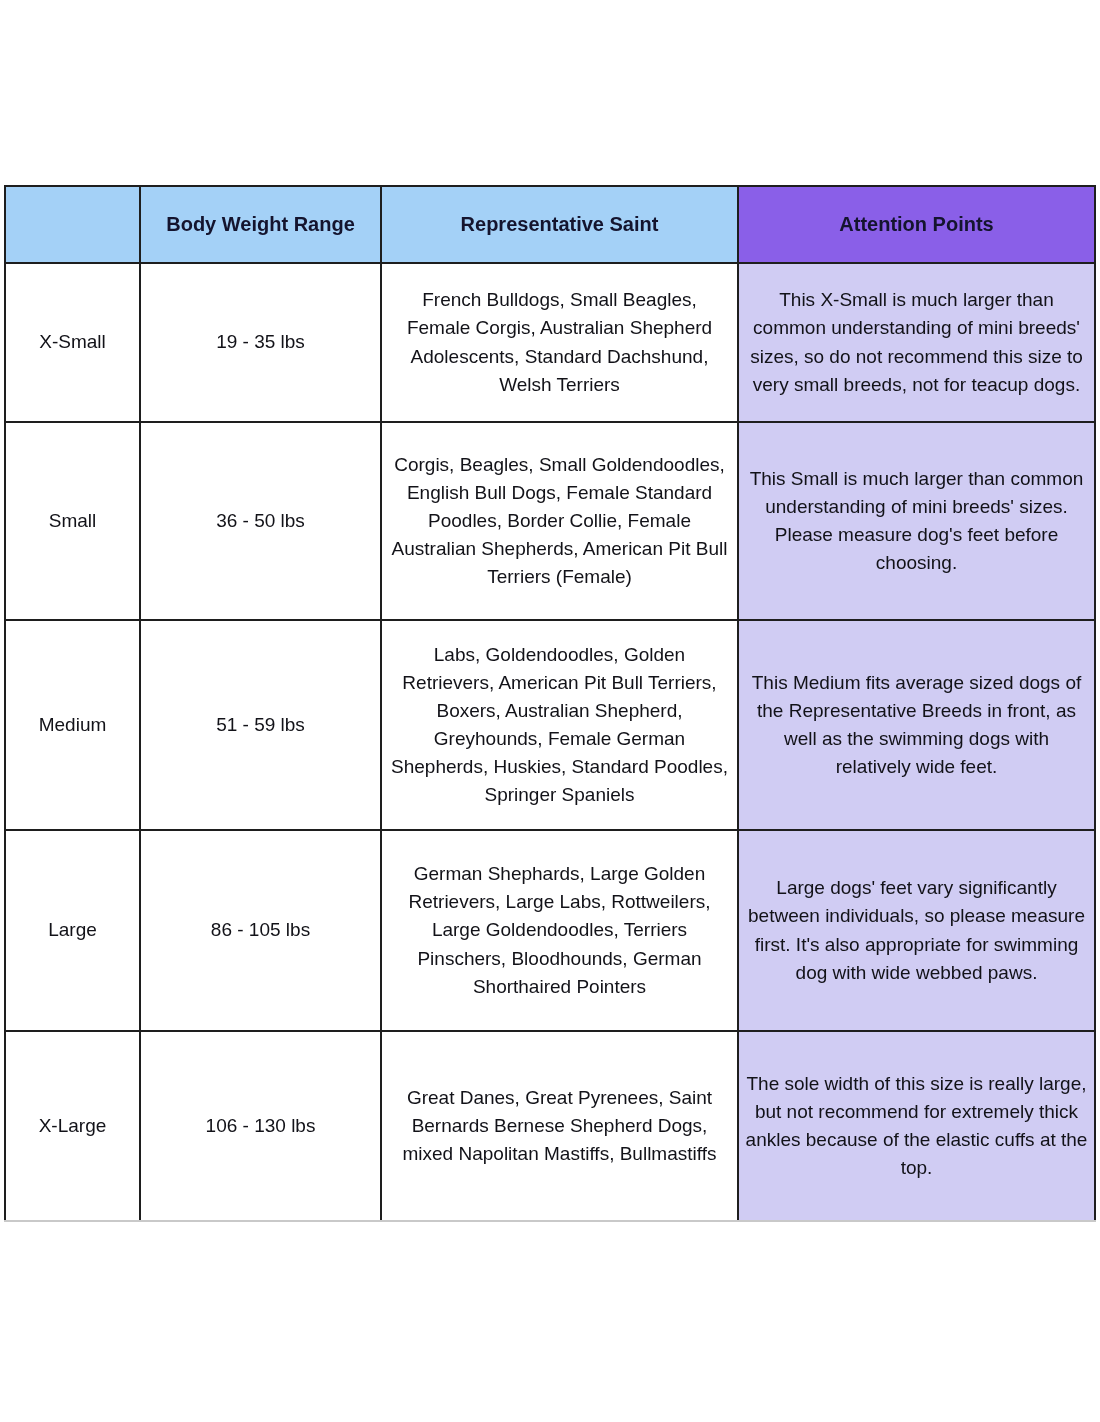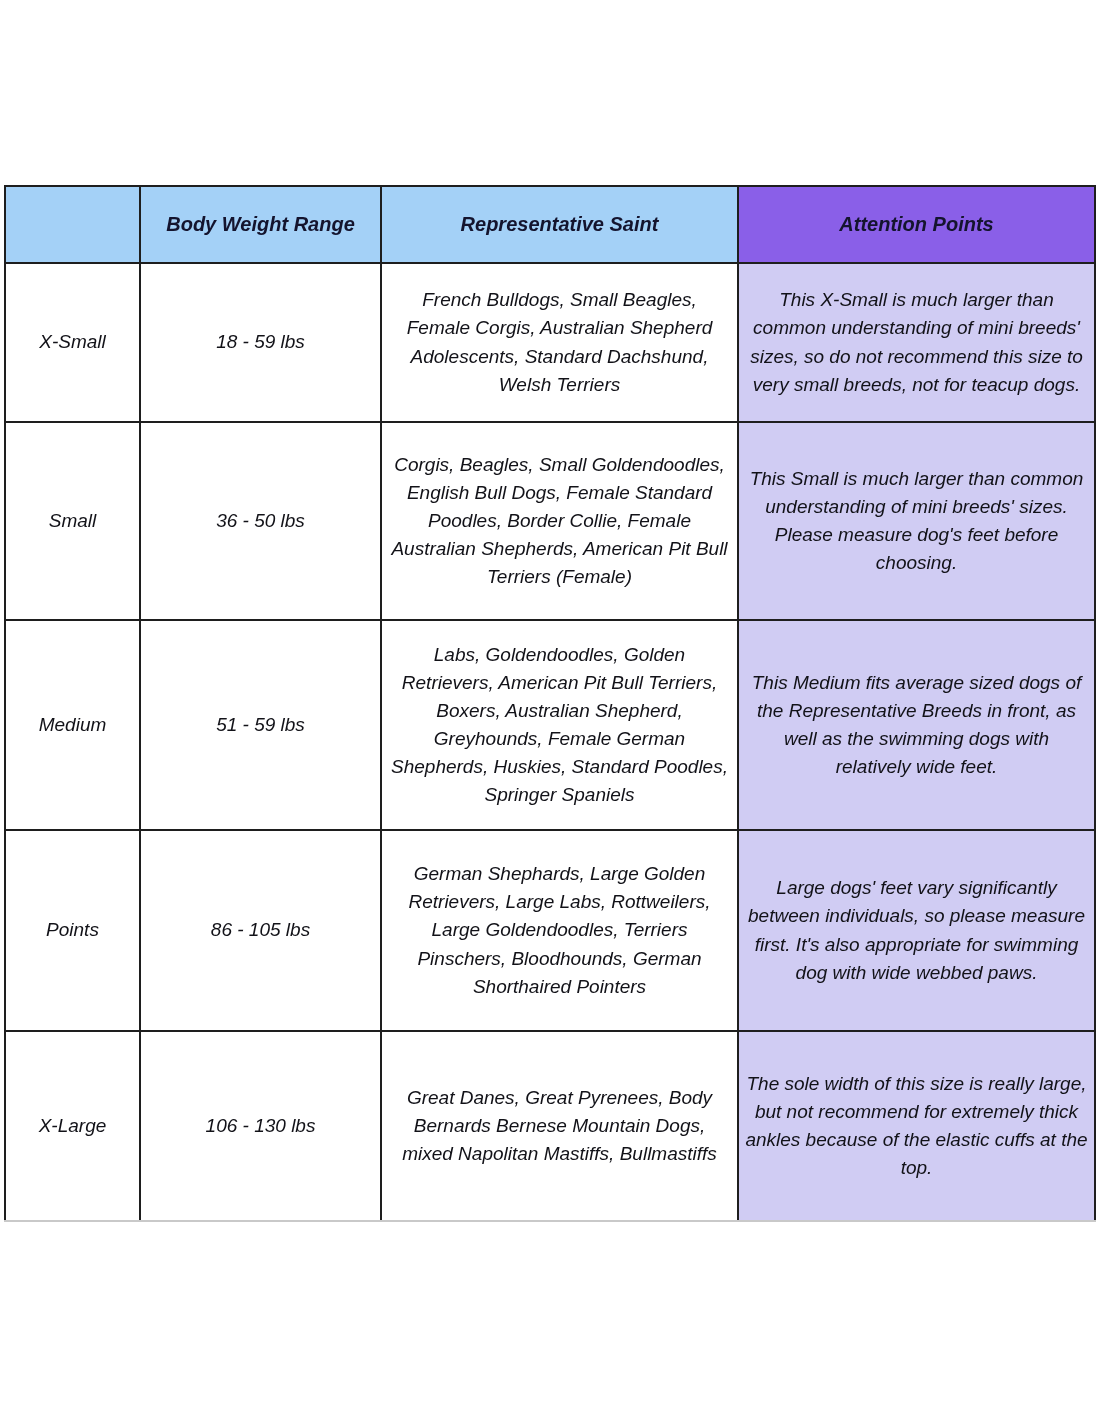--- a/index.html
+++ b/index.html
@@ -22,21 +22,20 @@
     border-collapse: collapse;
     table-layout: fixed;
     background: #ffffff;
   }
   .size-chart th,
   .size-chart td {
     border: 2px solid var(--border-color, #1e1e1e);
     text-align: center;
     vertical-align: middle;
     word-wrap: break-word;
-    font-style: italic;
   }
   
   .size-chart tr:last-child td {
     border-bottom: 2px solid #c9c9c9;
   }
   .size-chart thead th {
     background: var(--header-blue, #a4d1f7);
     color: var(--header-text, #14142e);
     font-size: 20px;
     font-weight: bold;
@@ -84,42 +83,42 @@
     <tr>
       <th></th>
       <th>Body Weight Range</th>
       <th>Representative Saint</th>
       <th class="attention-head">Attention Points</th>
     </tr>
   </thead>
   <tbody>
     <tr class="r1">
       <td class="size-cell">X-Small</td>
-      <td class="weight-cell">18 - 59 lbs</td>
+      <td class="weight-cell">19 - 35 lbs</td>
       <td class="breeds-cell">French Bulldogs, Small Beagles, Female Corgis, Australian Shepherd Adolescents, Standard Dachshund, Welsh Terriers</td>
       <td class="attention-cell">This X-Small is much larger than common understanding of mini breeds' sizes, so do not recommend this size to very small breeds, not for teacup dogs.</td>
     </tr>
     <tr class="r2">
       <td class="size-cell">Small</td>
       <td class="weight-cell">36 - 50 lbs</td>
       <td class="breeds-cell">Corgis, Beagles, Small Goldendoodles, English Bull Dogs, Female Standard Poodles, Border Collie, Female Australian Shepherds, American Pit Bull Terriers  (Female)</td>
       <td class="attention-cell">This Small is much larger than common understanding of mini breeds' sizes. Please measure dog's feet before choosing.</td>
     </tr>
     <tr class="r3">
       <td class="size-cell">Medium</td>
       <td class="weight-cell">51 - 59 lbs</td>
       <td class="breeds-cell">Labs, Goldendoodles, Golden Retrievers, American Pit Bull Terriers, Boxers, Australian Shepherd, Greyhounds, Female German Shepherds, Huskies, Standard Poodles, Springer Spaniels</td>
       <td class="attention-cell">This Medium fits average sized dogs of the Representative Breeds in front, as well as the swimming dogs with relatively wide feet.</td>
     </tr>
     <tr class="r4">
-      <td class="size-cell">Points</td>
+      <td class="size-cell">Large</td>
       <td class="weight-cell">86 - 105 lbs</td>
       <td class="breeds-cell">German Shephards, Large Golden Retrievers, Large Labs, Rottweilers, Large Goldendoodles, Terriers Pinschers, Bloodhounds, German Shorthaired Pointers</td>
       <td class="attention-cell">Large dogs' feet vary significantly between individuals, so please measure first. It's also appropriate for swimming dog with wide webbed paws.</td>
     </tr>
     <tr class="r5">
       <td class="size-cell">X-Large</td>
       <td class="weight-cell">106 - 130 lbs</td>
-      <td class="breeds-cell">Great Danes, Great Pyrenees, Body Bernards Bernese Mountain Dogs, mixed Napolitan Mastiffs, Bullmastiffs</td>
+      <td class="breeds-cell">Great Danes, Great Pyrenees, Saint Bernards Bernese Shepherd Dogs, mixed Napolitan Mastiffs, Bullmastiffs</td>
       <td class="attention-cell">The sole width of this size is really large, but not recommend for extremely thick ankles because of the elastic cuffs at the top.</td>
     </tr>
   </tbody>
 </table>
 
 </body></html>

